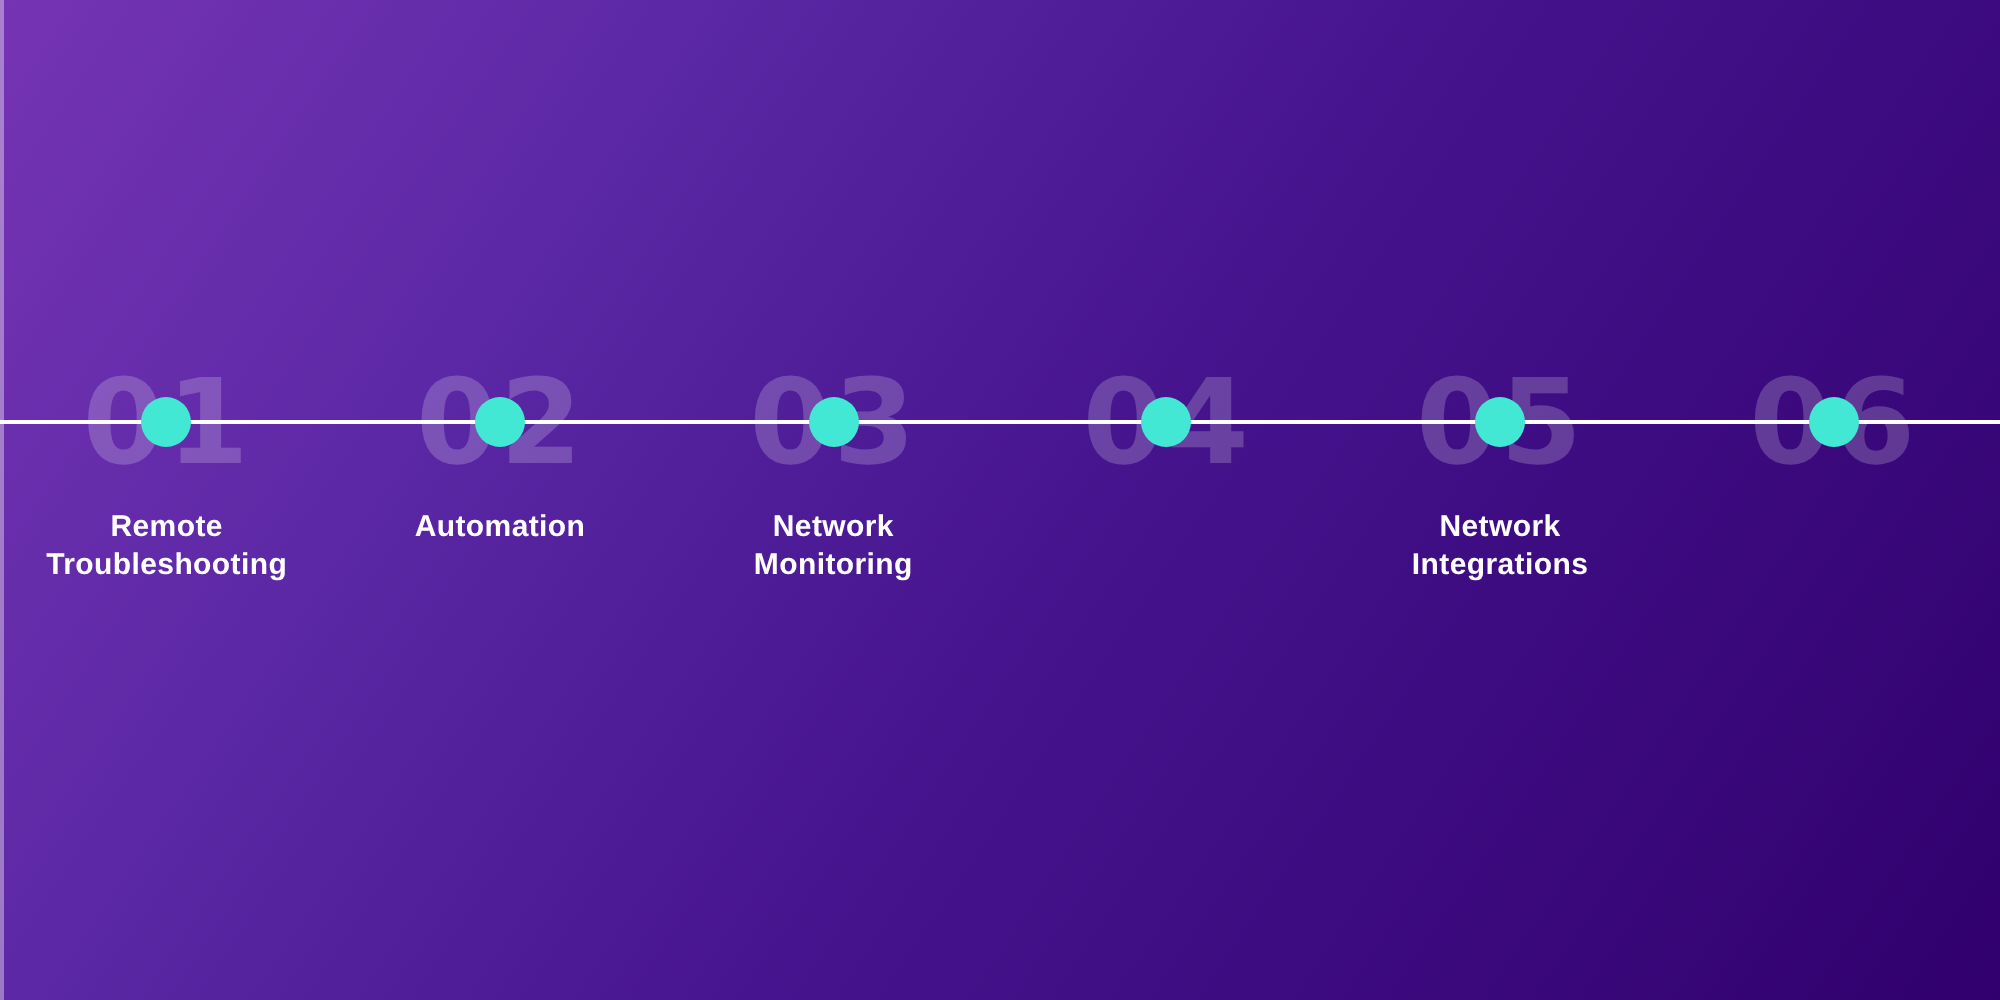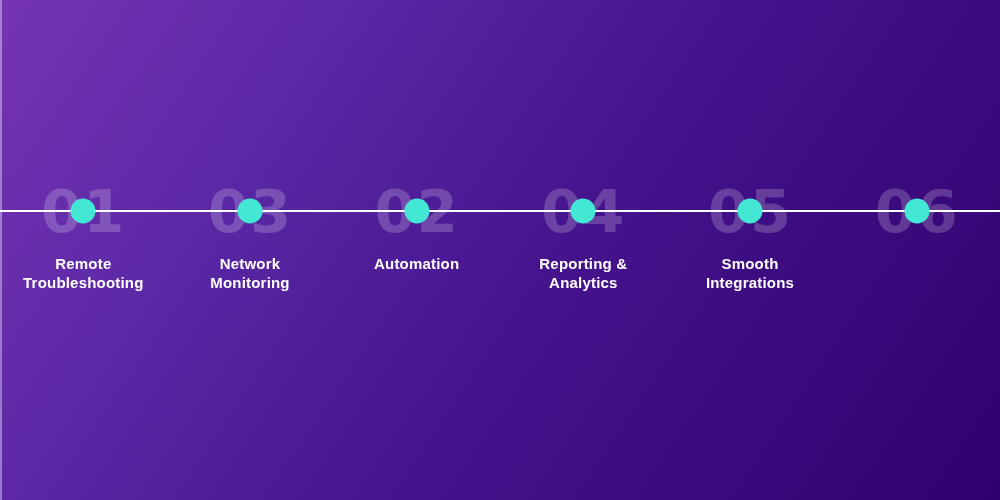--- a/index.html
+++ b/index.html
@@ -92,41 +92,40 @@
 
   <div class="items">
 
     <div class="item">
       <div class="big-number">01</div>
       <div class="dot"></div>
       <div class="label">Remote Troubleshooting</div>
     </div>
 
     <div class="item">
+      <div class="big-number">02</div>
+      <div class="dot"></div>
+      <div class="label">Automation</div>
+    </div>
+
+    <div class="item">
       <div class="big-number">03</div>
       <div class="dot"></div>
       <div class="label">Network Monitoring</div>
     </div>
 
     <div class="item">
-      <div class="big-number">02</div>
-      <div class="dot"></div>
-      <div class="label">Automation</div>
-    </div>
-
-    <div class="item">
       <div class="big-number">04</div>
       <div class="dot"></div>
-      <div class="label">Reporting &amp; Analytics</div>
     </div>
 
     <div class="item">
       <div class="big-number">05</div>
       <div class="dot"></div>
-      <div class="label">Smooth Integrations</div>
+      <div class="label">Network Integrations</div>
     </div>
 
     <div class="item">
       <div class="big-number">06</div>
       <div class="dot"></div>
     </div>
 
   </div>
 </div>
 

